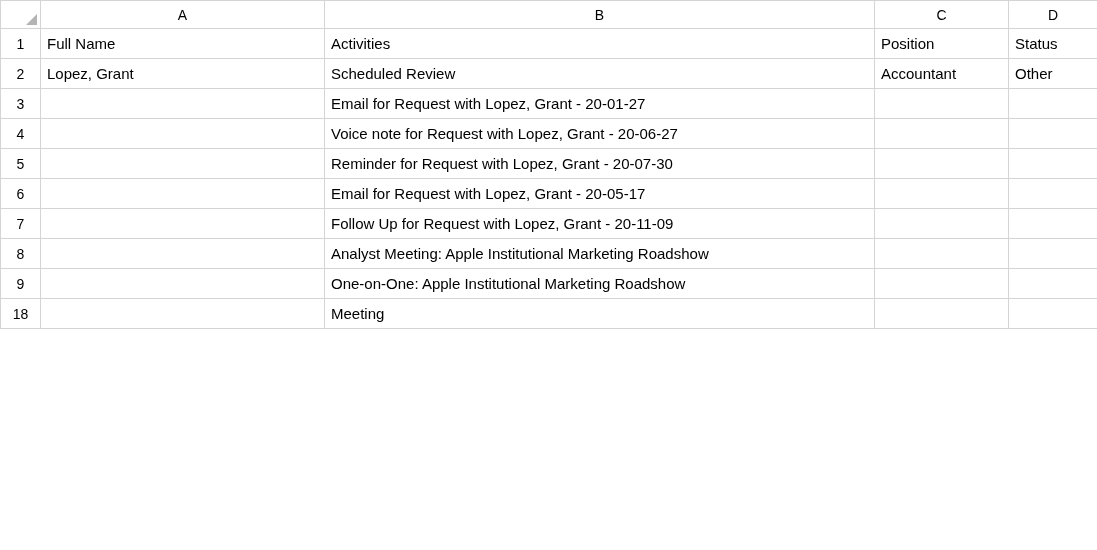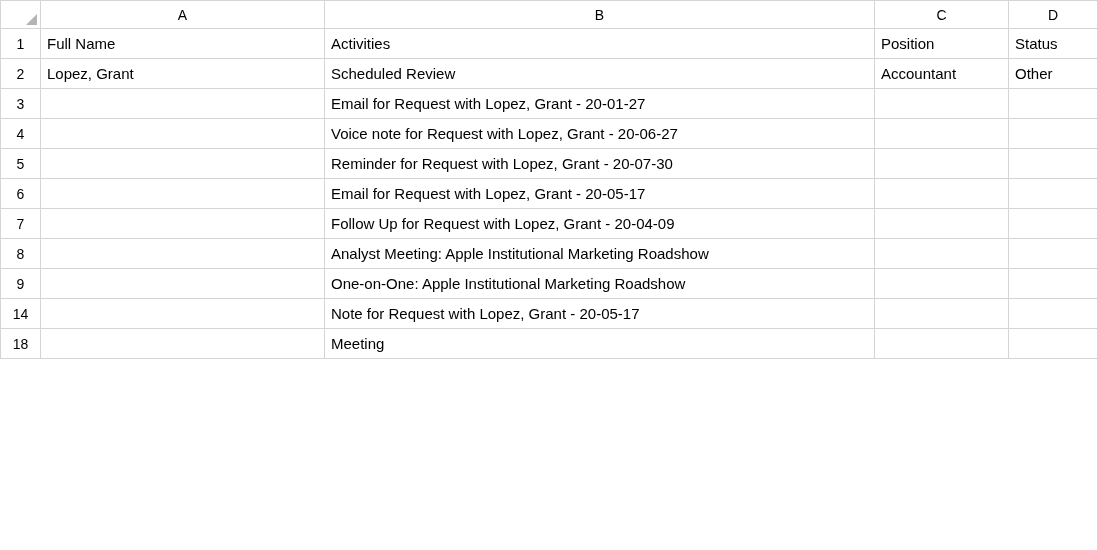--- a/index.html
+++ b/index.html
@@ -129,46 +129,39 @@
     <tr>
       <th class="rowhead">6</th>
       <td class="cell empty"></td>
       <td class="cell">Email for Request with Lopez, Grant - 20-05-17</td>
       <td class="cell empty"></td>
       <td class="cell empty"></td>
     </tr>
     <tr>
       <th class="rowhead">7</th>
       <td class="cell empty"></td>
-      <td class="cell">Follow Up for Request with Lopez, Grant - 20-04-09</td>
+      <td class="cell">Follow Up for Request with Lopez, Grant - 20-11-09</td>
       <td class="cell empty"></td>
       <td class="cell empty"></td>
     </tr>
     <tr>
       <th class="rowhead">8</th>
       <td class="cell empty"></td>
       <td class="cell">Analyst Meeting: Apple Institutional Marketing Roadshow</td>
       <td class="cell empty"></td>
       <td class="cell empty"></td>
     </tr>
     <tr>
       <th class="rowhead">9</th>
       <td class="cell empty"></td>
       <td class="cell">One-on-One: Apple Institutional Marketing Roadshow</td>
       <td class="cell empty"></td>
       <td class="cell empty"></td>
     </tr>
     <tr>
-      <th class="rowhead">14</th>
-      <td class="cell empty"></td>
-      <td class="cell">Note for Request with Lopez, Grant - 20-05-17</td>
-      <td class="cell empty"></td>
-      <td class="cell empty"></td>
-    </tr>
-    <tr>
       <th class="rowhead">18</th>
       <td class="cell empty"></td>
       <td class="cell">Meeting</td>
       <td class="cell empty"></td>
       <td class="cell empty"></td>
     </tr>
   </tbody>
 </table>
 
 </body></html>

